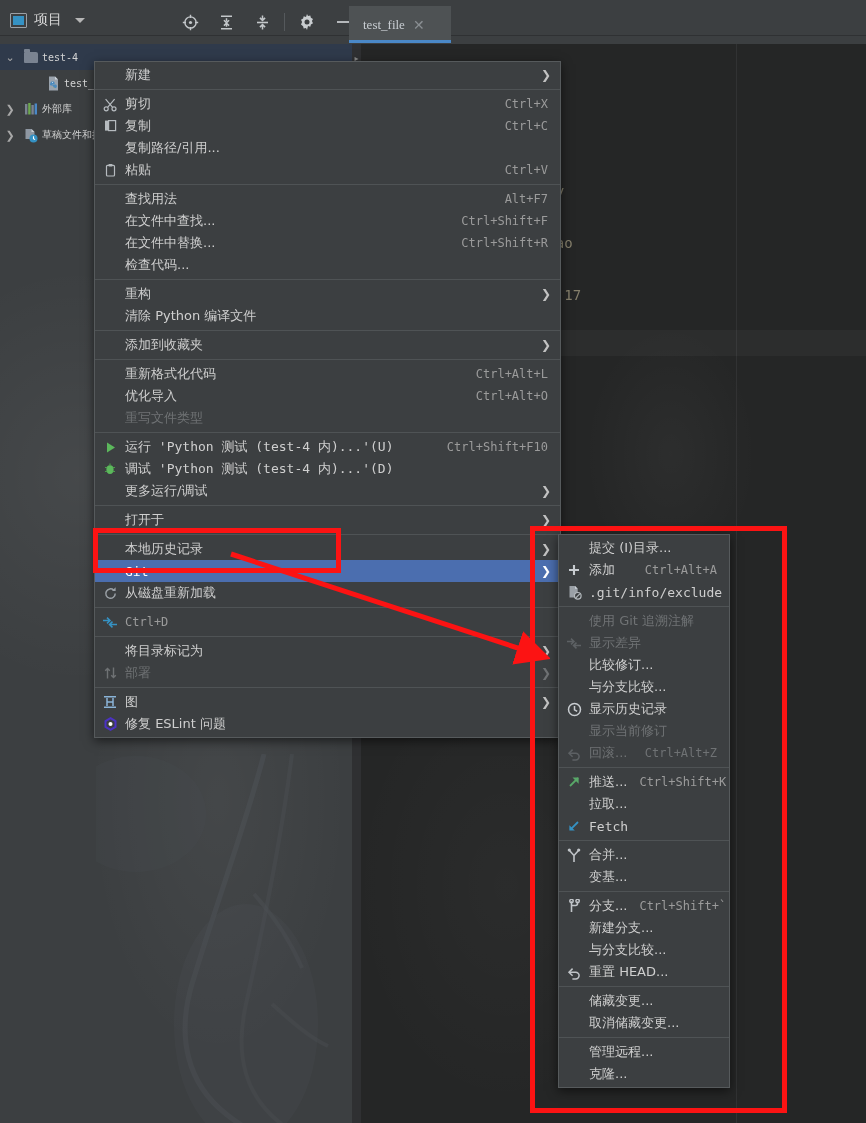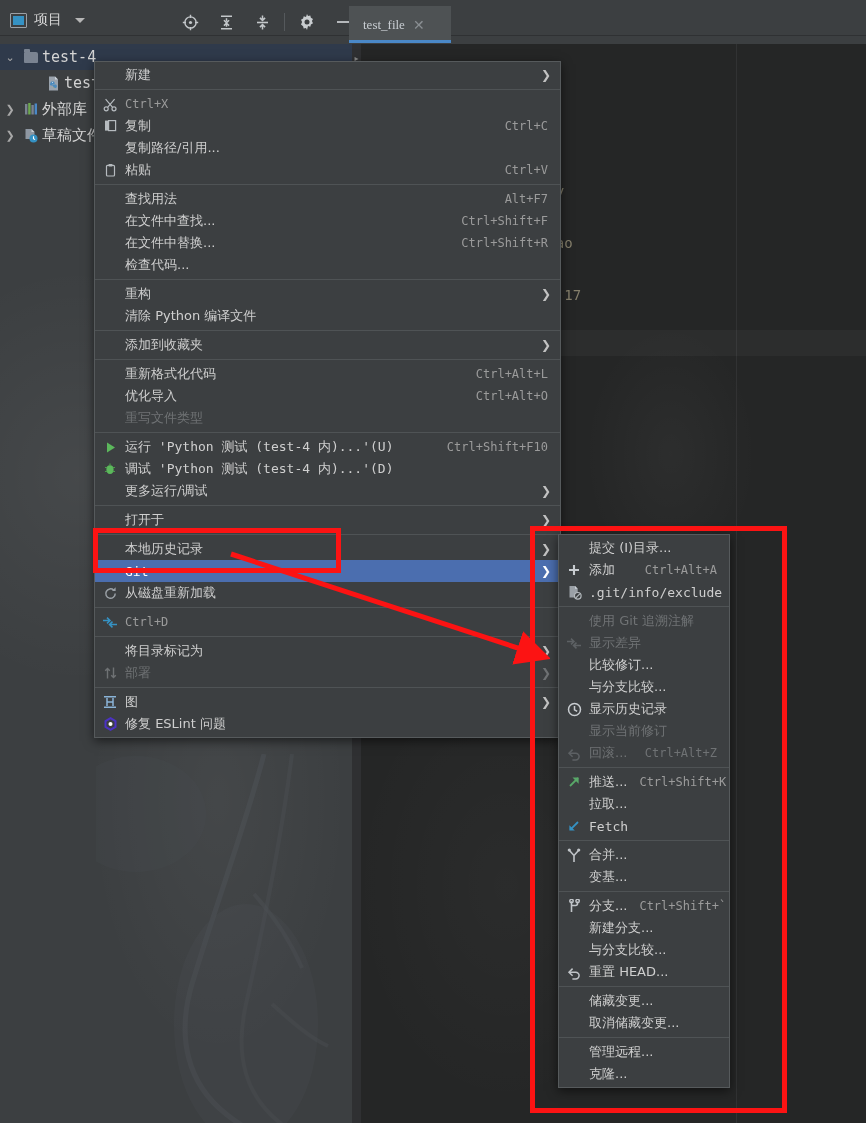--- a/index.html
+++ b/index.html
@@ -51,21 +51,21 @@
   #tab:after{content:"";position:absolute;left:0;right:0;bottom:0;height:3px;background:#4a88c7;}
   .tab-name{font-family:Liberation Serif, serif;font-size:13px;color:#c8cdd2;}
   .tab-x{color:#8a8f93;font-size:14px;line-height:1;}
 
   
   .tree{position:absolute;left:0;top:44px;width:352px;}
   .tree-row{height:26px;display:flex;align-items:center;font-size:13px;color:#d4d4d4;box-sizing:border-box;}
   .tree-row.sel{background:#2f3a4b;}
   .twisty{width:20px;text-align:center;color:#a8a8a8;font-size:11px;flex:0 0 20px;}
   .tree-ico{width:22px;display:flex;align-items:center;justify-content:center;flex:0 0 22px;}
-  .tree-label{font-family:"DejaVu Sans Mono","Liberation Mono",monospace;font-size:15px;white-space:nowrap;}
+  .tree-label{font-family:"DejaVu Sans Mono","Liberation Mono",monospace;font-size:10px;white-space:nowrap;}
   .tree-label.cjk{font-family:"DejaVu Sans","Liberation Sans",sans-serif;}
   .folder{width:14px;height:11px;background:#7a8391;border-radius:1px 2px 1px 1px;position:relative;}
   .folder:before{content:"";position:absolute;left:0;top:-3px;width:6px;height:3px;background:#7a8391;border-radius:1px 1px 0 0;}
 
   
   #code{
     position:absolute;left:352px;top:44px;right:0;bottom:0;
     font-family:"DejaVu Sans Mono","Liberation Mono",monospace;font-size:14px;line-height:26px;
     white-space:pre;color:#7f8c6f;padding-top:4px;
   }
@@ -250,20 +250,21 @@
     <div class="mi">
       <span class="ic">
         <svg width="15" height="15" viewBox="0 0 15 15">
             <g stroke="#b6bbbf" stroke-width="1.2" fill="none">
           <circle cx="3.2" cy="11.8" r="2"></circle>
               <circle cx="11" cy="11.8" r="2"></circle>
           <path d="M4.6 10.4L11.6 2.2M9.6 10.4L2.6 2.2"></path>
             </g>
           </svg>
       </span>
+      <span class="lbl">剪切</span>
       <span class="acc">Ctrl+X</span>
     </div>
 
     <div class="mi">
       <span class="ic">
         <svg width="15" height="15" viewBox="0 0 15 15">
           <rect x="2" y="1.6" width="3" height="10" fill="#b6bbbf"></rect>
           <rect x="5.6" y="1.6" width="7" height="10" fill="none" stroke="#b6bbbf" stroke-width="1.2"></rect>
         </svg>
       </span>

